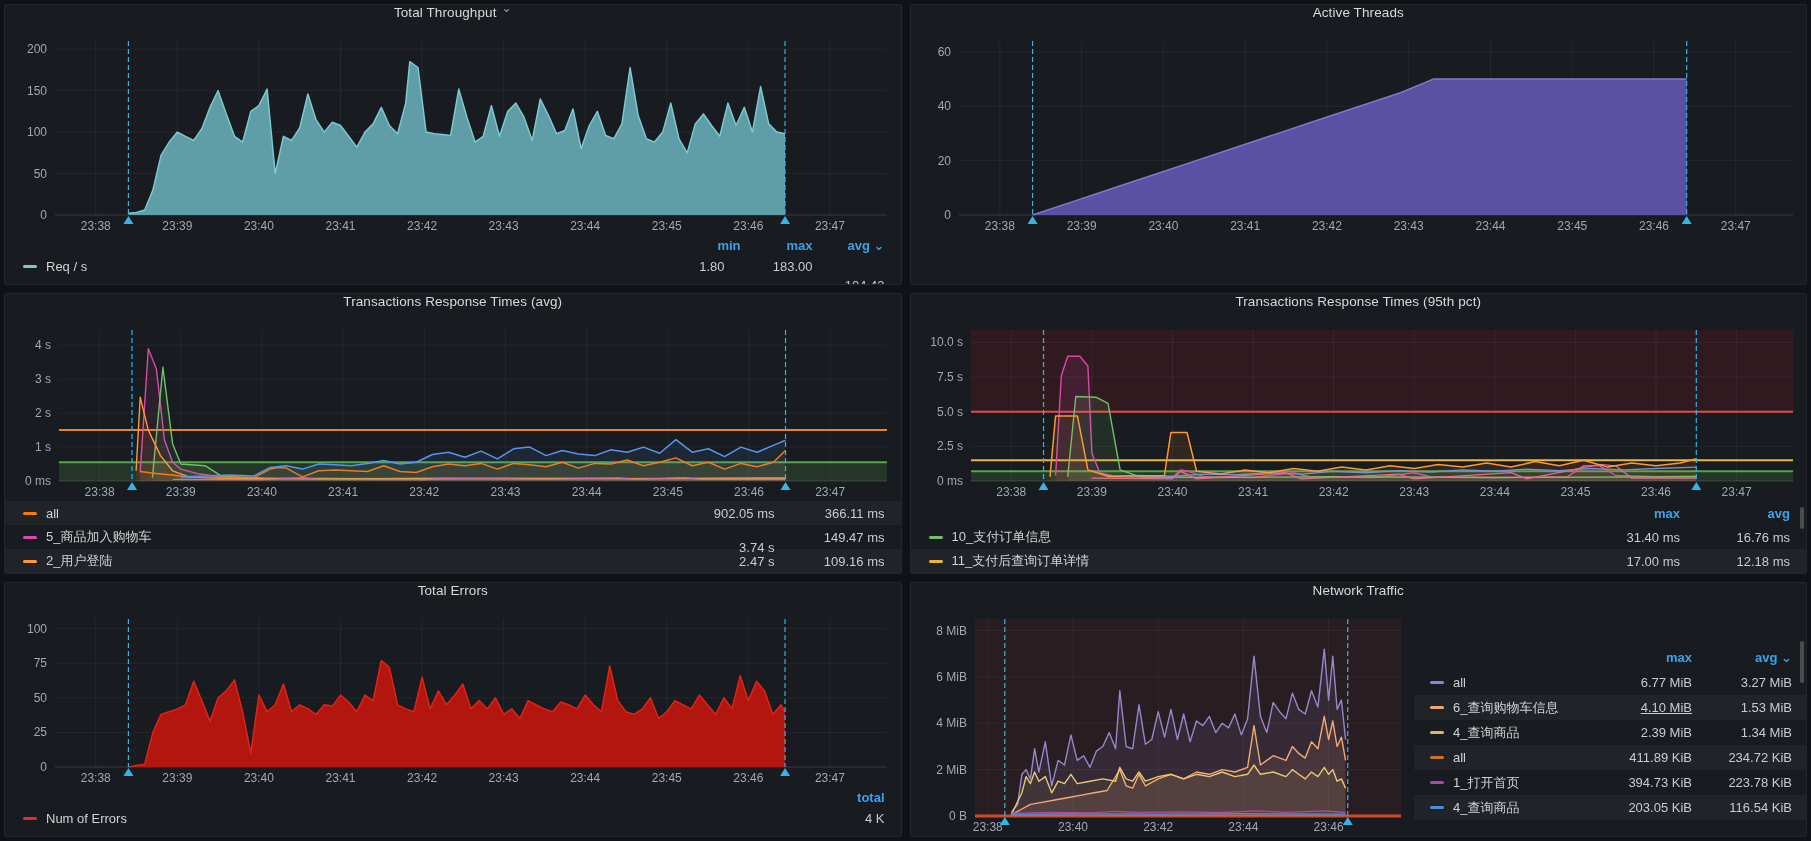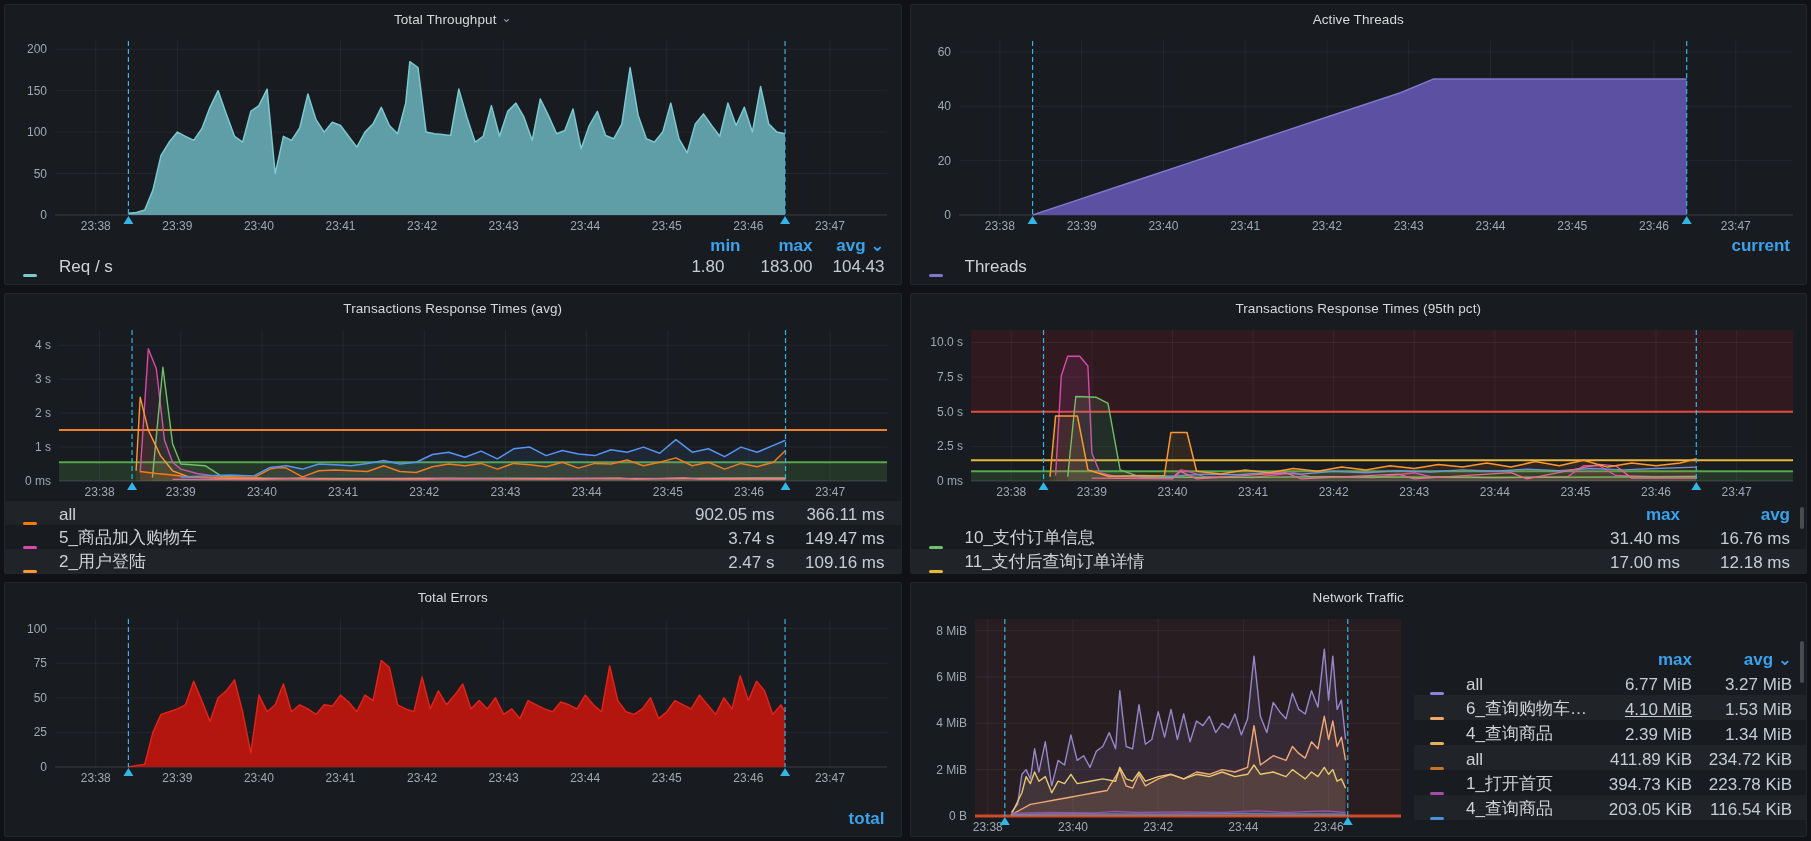--- a/index.html
+++ b/index.html
@@ -2,36 +2,36 @@
 <html><head>
 <meta charset="utf-8">
 <style>
   html,body{margin:0;padding:0;background:#111217;}
   *{box-sizing:border-box;}
   body{font-family:"Liberation Sans","DejaVu Sans",sans-serif;}
   .dashboard{width:1811px;height:841px;display:grid;grid-template-columns:1fr 1fr;
     grid-template-rows:281px 281px 255px;gap:8px;padding:4px;background:#111217;}
   .panel{background:#181b1f;border:1px solid #24262c;border-radius:2px;
     display:flex;flex-direction:column;overflow:hidden;position:relative;}
-  .panel-header{height:28px;flex:none;display:flex;align-items:center;justify-content:center;gap:5px;cursor:pointer;}
+  .panel-header{height:28px;flex:none;display:flex;justify-content:center;gap:5px;cursor:pointer;}
   .panel-title{font-size:13.5px;font-weight:500;color:#d8d9da;letter-spacing:.1px;}
   .menu-chevron{color:#9aa0a9;font-size:12px;line-height:1;margin-top:-3px;}
   .panel-body{flex:1;display:flex;min-height:0;}
   .chart-wrap{flex:1;min-width:0;min-height:0;padding:2px 6px 0 6px;}
   .chart-wrap svg{width:100%;height:100%;display:block;}
   svg text.tick{font-family:"Liberation Sans","DejaVu Sans",sans-serif;font-size:12px;fill:#a1a8b2;}
   .legend{flex:none;position:relative;}
-  .lg-row{display:flex;align-items:flex-end;height:24px;padding:0 16px 0 18px;
-    font-size:17px;color:#d0d2d6;white-space:nowrap;}
+  .lg-row{display:flex;align-items:center;height:24px;padding:0 16px 0 18px;
+    font-size:13px;color:#d0d2d6;white-space:nowrap;}
   .legend-stats .lg-row{height:21px;}
   .lg-row.light{background:rgba(204,204,220,0.05);}
   .lg-head{font-weight:600;}
   .lg-hcol{color:#3aa2ec !important;font-weight:600;}
   .lg-dash{width:14px;height:3px;border-radius:2px;margin-right:9px;flex:none;}
-  .lg-label{overflow:hidden;text-overflow:ellipsis;margin-left:13px;}
+  .lg-label{overflow:hidden;text-overflow:ellipsis;}
   .lg-spacer{flex:1;}
   .lg-col{flex:none;text-align:right;color:#c7ccd3;}
   .legend-stats{padding-bottom:7px;}
   .side-legend{width:392px;flex:none;display:flex;flex-direction:column;
     justify-content:flex-end;padding-bottom:16px;position:relative;}
   .side-legend .lg-row{height:25px;padding:0 14px 0 16px;}
   .scroll-thumb{position:absolute;right:2px;width:4px;border-radius:2px;background:rgba(255,255,255,0.22);}
 </style>
 </head>
 <body>
@@ -138,31 +138,20 @@
           <text x="818.7647058823529" y="195" text-anchor="middle" class="tick">23:47</text>
           <line x1="42" x2="876" y1="180" y2="180" stroke="rgba(204,204,220,0.12)"></line>
           <path d="M115.6,180.0 L115.6,180.0 L156.5,166.4 L197.4,152.8 L238.2,139.2 L279.1,125.6 L320.0,112.0 L360.9,98.4 L401.8,84.8 L442.6,71.3 L483.5,57.7 L516.2,44.1 L769.7,44.1 L769.7,180.0 Z" fill="#5b50a2" stroke="none"></path>
           <polyline points="115.6,180.0 156.5,166.4 197.4,152.8 238.2,139.2 279.1,125.6 320.0,112.0 360.9,98.4 401.8,84.8 442.6,71.3 483.5,57.7 516.2,44.1 769.7,44.1" fill="none" stroke="#8377cd" stroke-width="1.5" stroke-linejoin="round"></polyline>
           <line x1="115.58823529411765" x2="115.58823529411765" y1="6" y2="180" stroke="#33b5e5" stroke-width="1.2" stroke-dasharray="5,3"></line>
           <polygon points="110.58823529411765,189 120.58823529411765,189 115.58823529411765,181" fill="#33b5e5"></polygon>
           <line x1="769.7058823529413" x2="769.7058823529413" y1="6" y2="180" stroke="#33b5e5" stroke-width="1.2" stroke-dasharray="5,3"></line>
           <polygon points="764.7058823529413,189 774.7058823529413,189 769.7058823529413,181" fill="#33b5e5"></polygon>
         </svg>
     </div>
-    <div class="legend legend-stats">
-        <div class="lg-row lg-head">
-          <div class="lg-spacer"></div>
-          <div class="lg-col lg-hcol" style="width: 90px;">current</div>
-        </div>
-        <div class="lg-row">
-          <div class="lg-dash" style="background: rgb(131, 119, 205);"></div>
-          <div class="lg-label">Threads</div>
-          <div class="lg-spacer"></div>
-        </div>
-      </div>
   </section>
 
   <section class="panel">
     <div class="panel-header">
       <span class="panel-title">Transactions Response Times (avg)</span>
     </div>
     <div class="chart-wrap">
       <svg class="chart-svg">
           <rect x="48" y="138.3370786516854" width="828" height="18.662921348314597" fill="rgba(86,166,75,0.2)"></rect>
           <line x1="48" x2="876" y1="157" y2="157" stroke="rgba(204,204,220,0.07)"></line>
@@ -363,20 +352,26 @@
           <polygon points="112.41176470588236,163 122.41176470588236,163 117.41176470588236,155" fill="#33b5e5"></polygon>
           <line x1="774.0392156862745" x2="774.0392156862745" y1="6" y2="154" stroke="#33b5e5" stroke-width="1.2" stroke-dasharray="5,3"></line>
           <polygon points="769.0392156862745,163 779.0392156862745,163 774.0392156862745,155" fill="#33b5e5"></polygon>
         </svg>
     </div>
     <div class="legend legend-stats">
         <div class="lg-row lg-head">
           <div class="lg-spacer"></div>
           <div class="lg-col lg-hcol" style="width: 70px;">total</div>
         </div>
+        <div class="lg-row">
+          <div class="lg-dash" style="background: rgb(224, 47, 48);"></div>
+          <div class="lg-label">Num of Errors</div>
+          <div class="lg-spacer"></div>
+          <div class="lg-col" style="width: 70px;">4 K</div>
+        </div>
       </div>
   </section>
 
   <section class="panel">
     <div class="panel-header">
       <span class="panel-title">Network Traffic</span>
     </div>
     <div class="panel-body">
       <div class="chart-wrap">
         <svg class="chart-svg">

